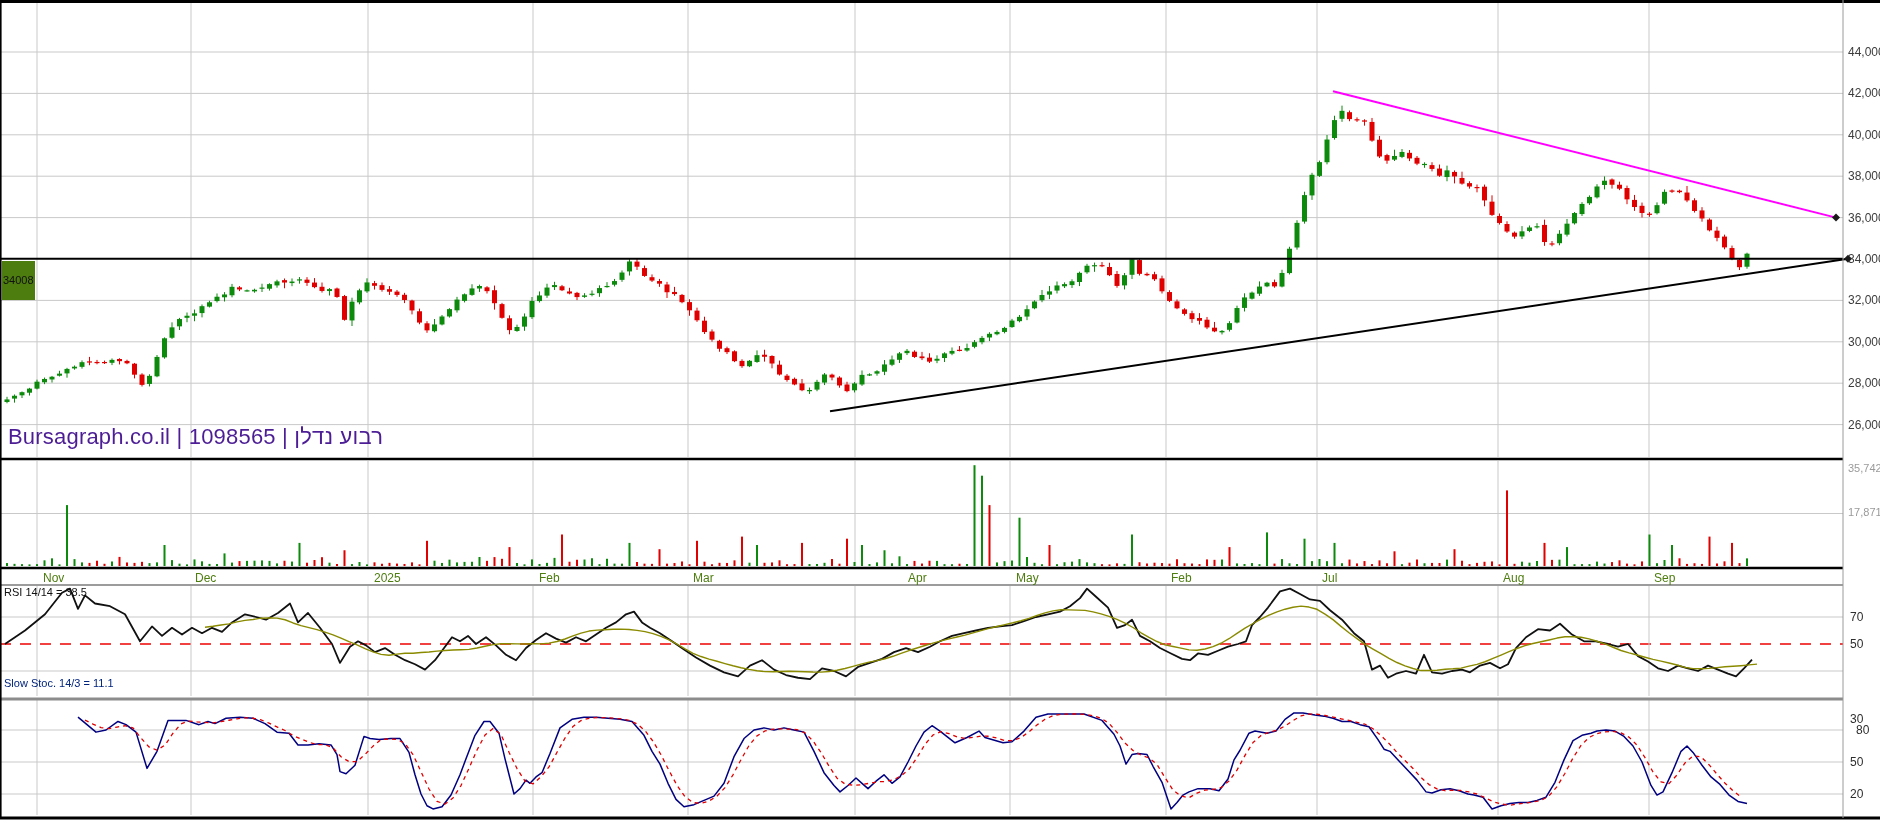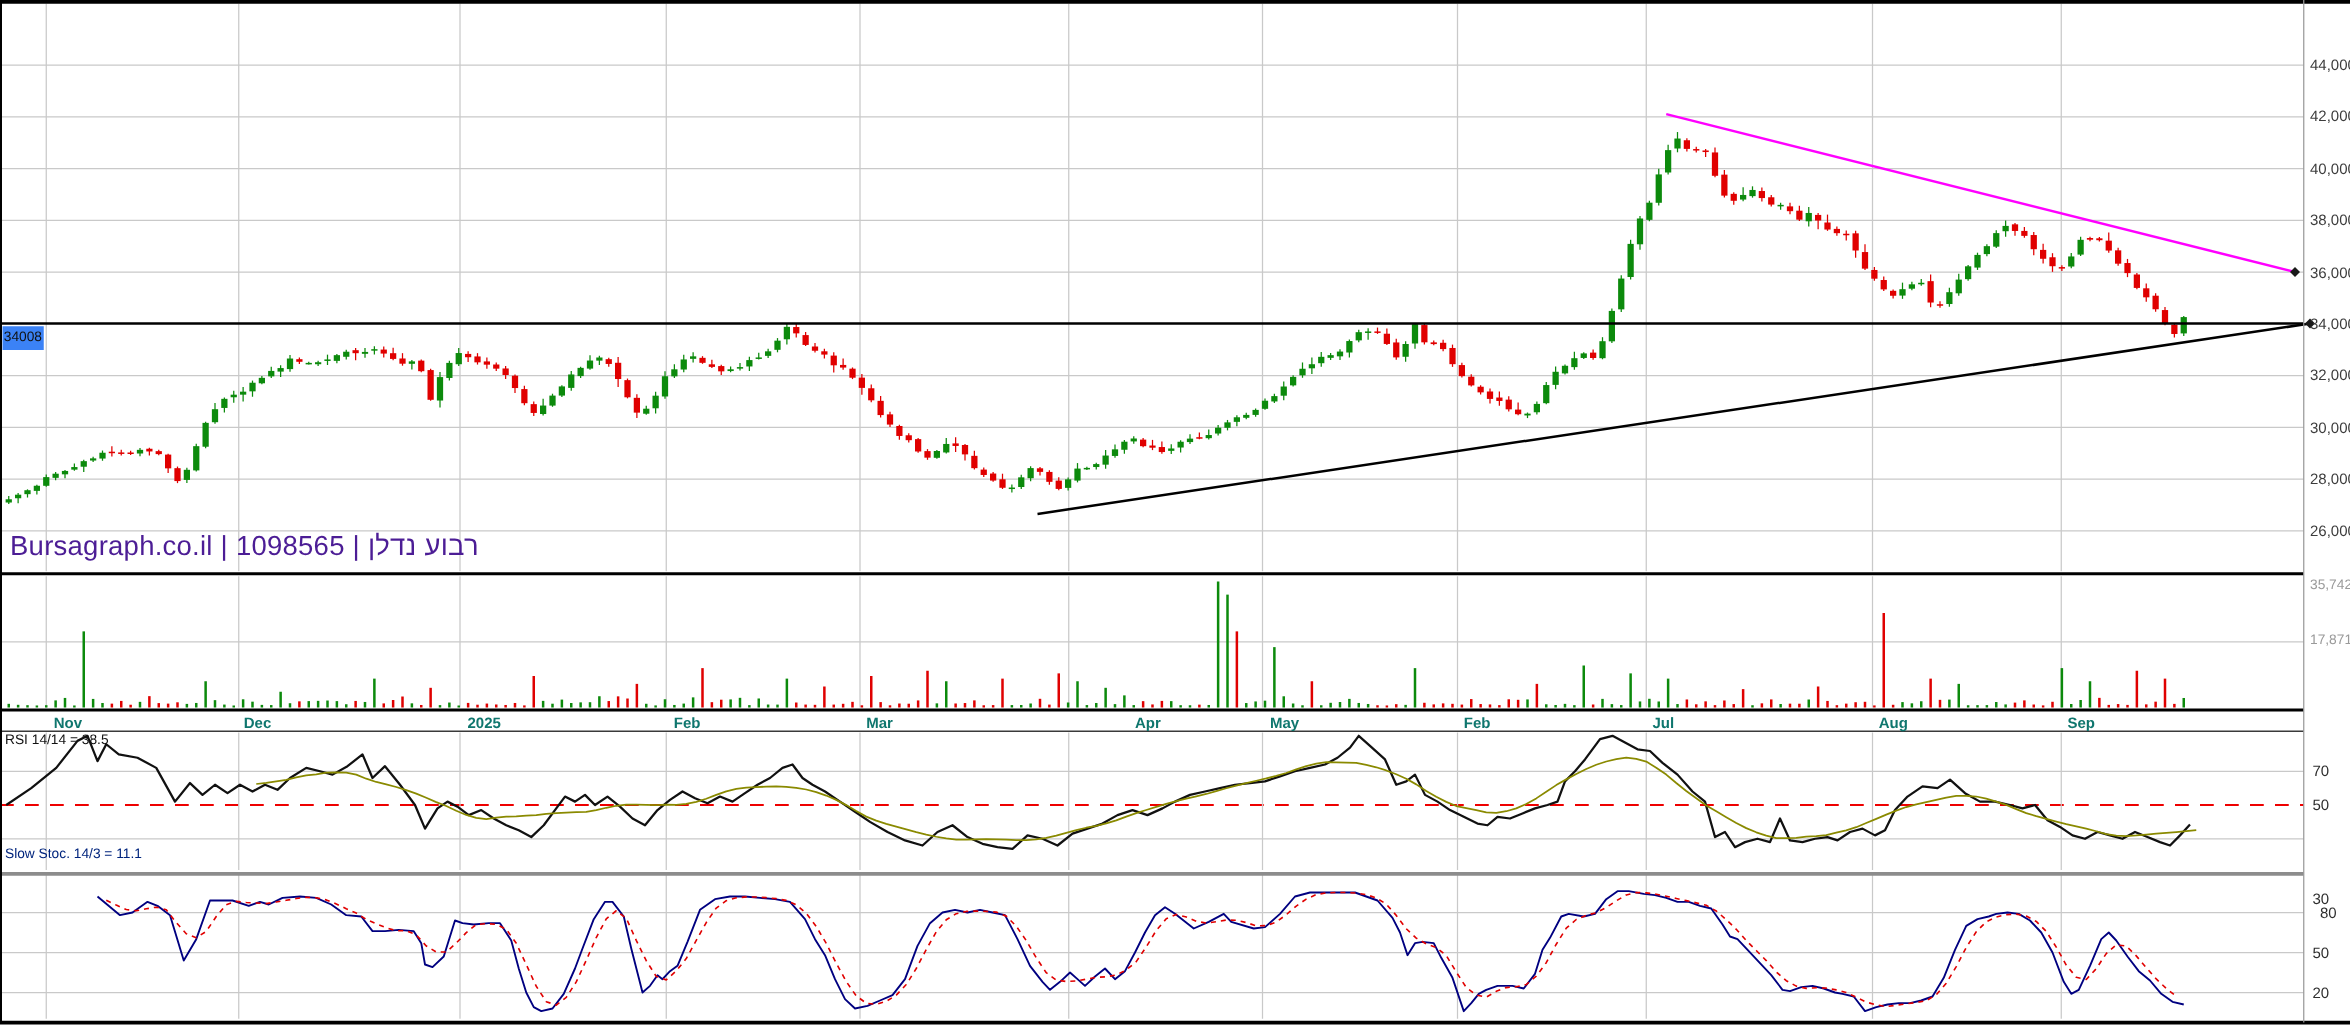--- a/index.html
+++ b/index.html
@@ -3,24 +3,24 @@
 <meta charset="utf-8">
 <style>
   html,body{margin:0;padding:0;background:#ffffff;}
   #stage{position:relative;width:1880px;height:821px;background:#ffffff;overflow:hidden;
          font-family:"Liberation Sans","DejaVu Sans",sans-serif;}
   #chart-svg{position:absolute;left:0;top:0;}
   .lbl{position:absolute;white-space:nowrap;line-height:1;}
   .axis-price{font-size:12px;color:#3c3c3c;}
   .axis-vol{font-size:11px;color:#9a9a9a;}
   .axis-osc{font-size:12px;color:#2e2e2e;}
-  .month{font-size:12px;color:#0f766e;font-weight:bold;}
+  .month{font-size:12px;color:#4d7c0f;}
   .panel-label{font-size:11px;color:#111111;}
   .stoch-label{font-size:11px;color:#00247d;}
-  .quote{font-size:11px;color:#111111;background:#3b82f6;padding:4px 1px;}
+  .quote{font-size:11px;color:#111111;background:#4d7c0f;padding:14px 1px;}
   .watermark{font-size:22px;color:#4c1d95;letter-spacing:0.2px;}
 </style>
 </head>
 <body>
 
 <div id="stage">
   <svg id="chart-svg" width="1880" height="821" viewBox="0 0 1880 821">
       <line x1="0" y1="52" x2="1843" y2="52" stroke="#c9c9c9" stroke-width="1"></line>
       <line x1="0" y1="93.4" x2="1843" y2="93.4" stroke="#c9c9c9" stroke-width="1"></line>
       <line x1="0" y1="134.8" x2="1843" y2="134.8" stroke="#c9c9c9" stroke-width="1"></line>

